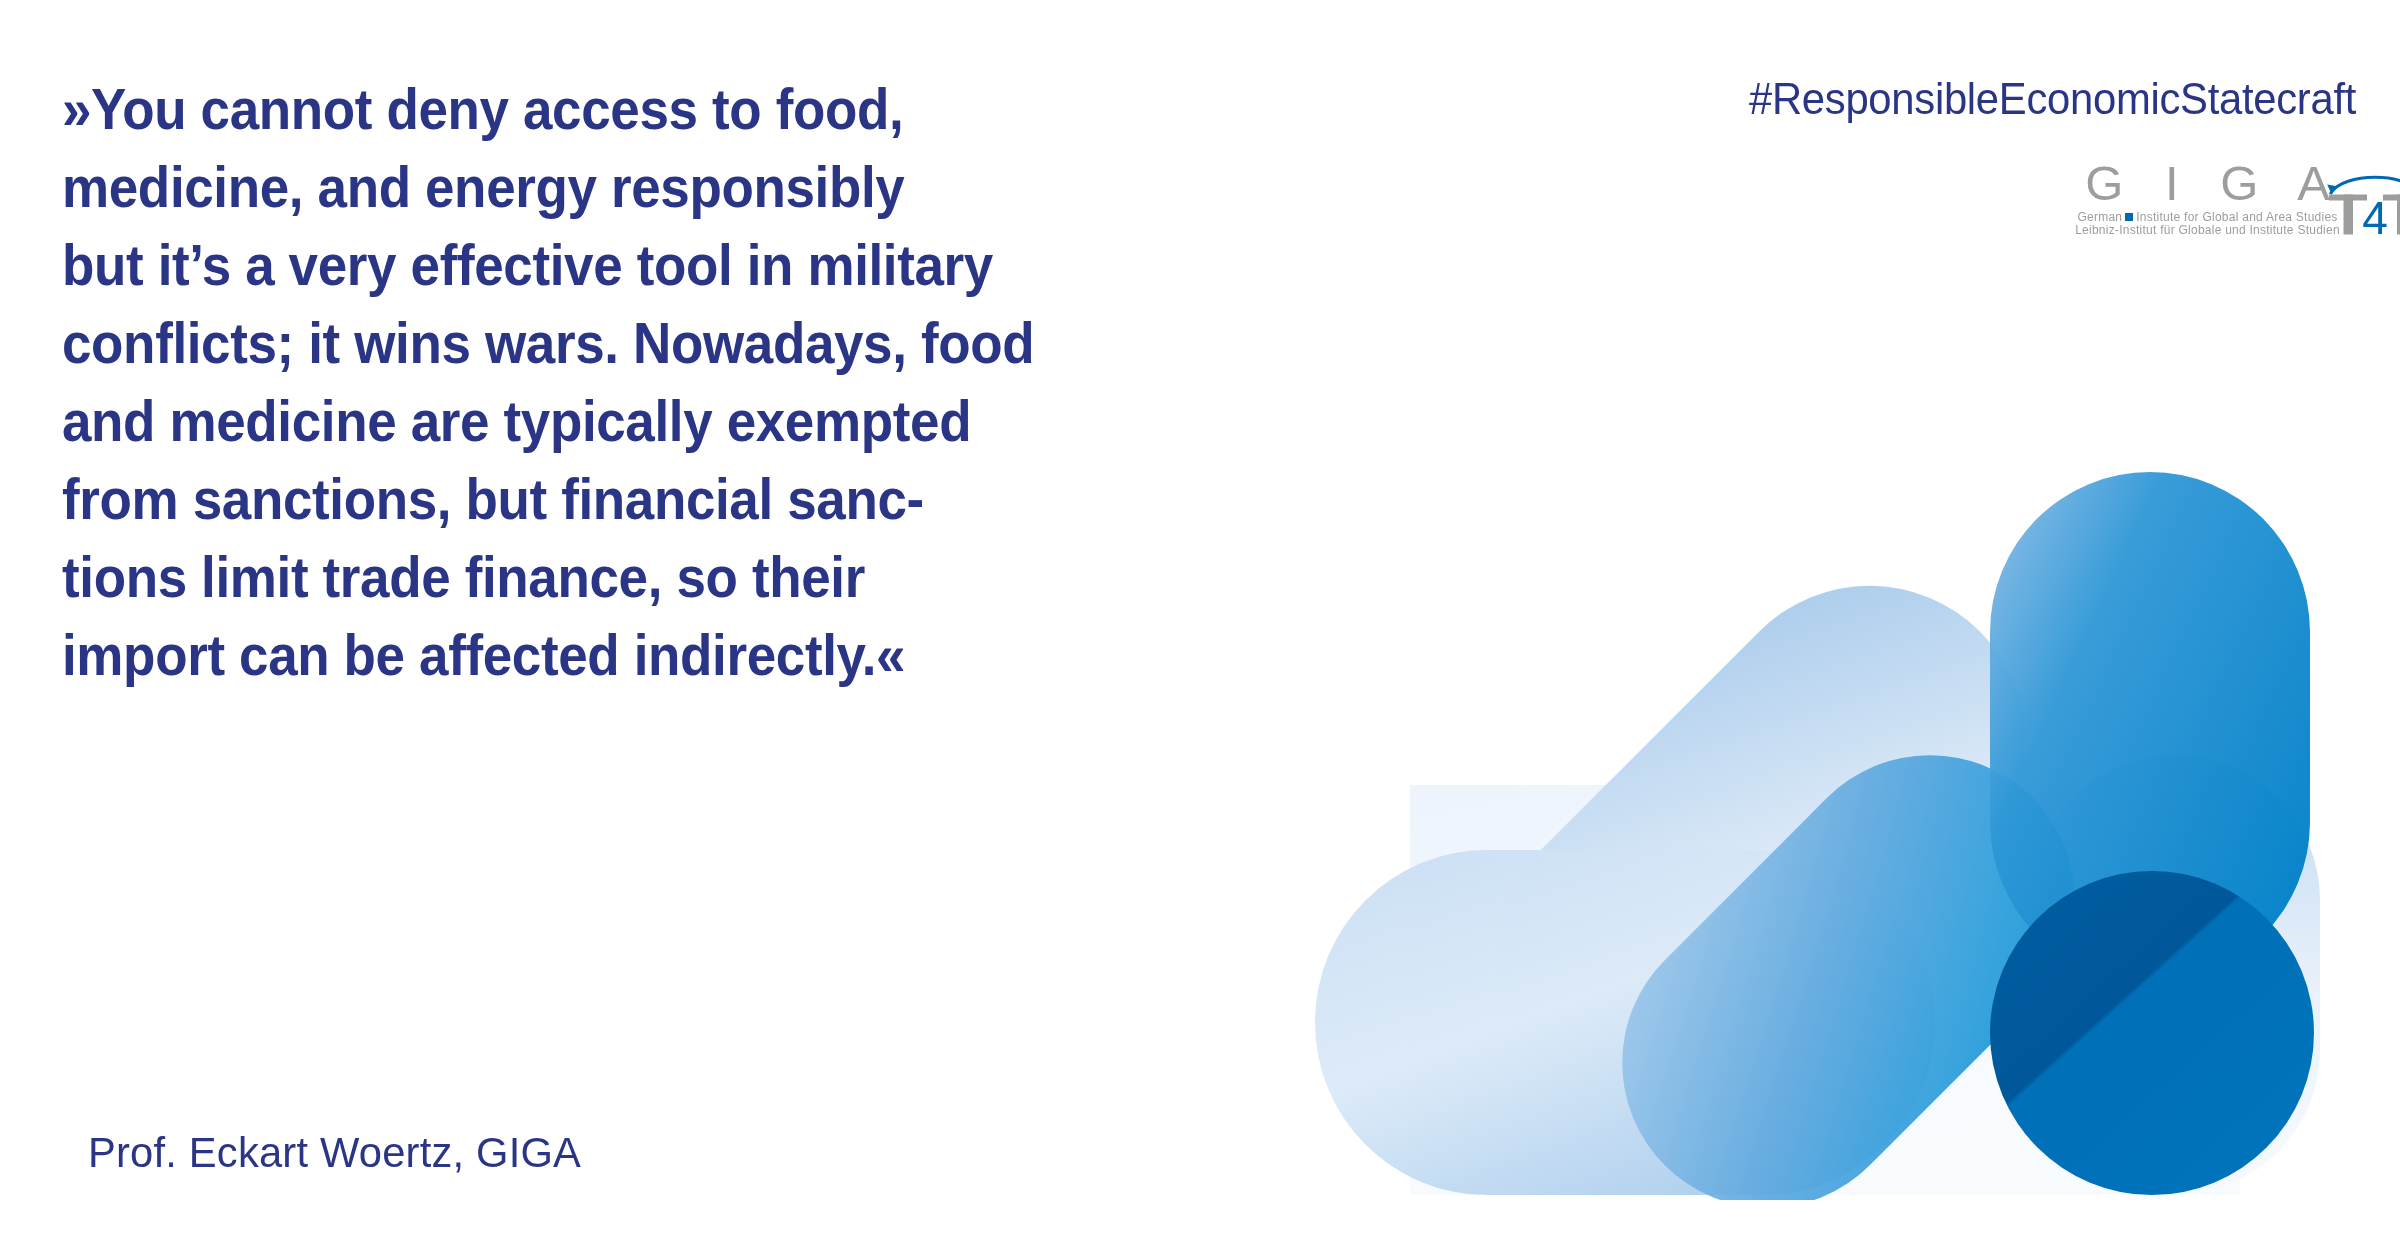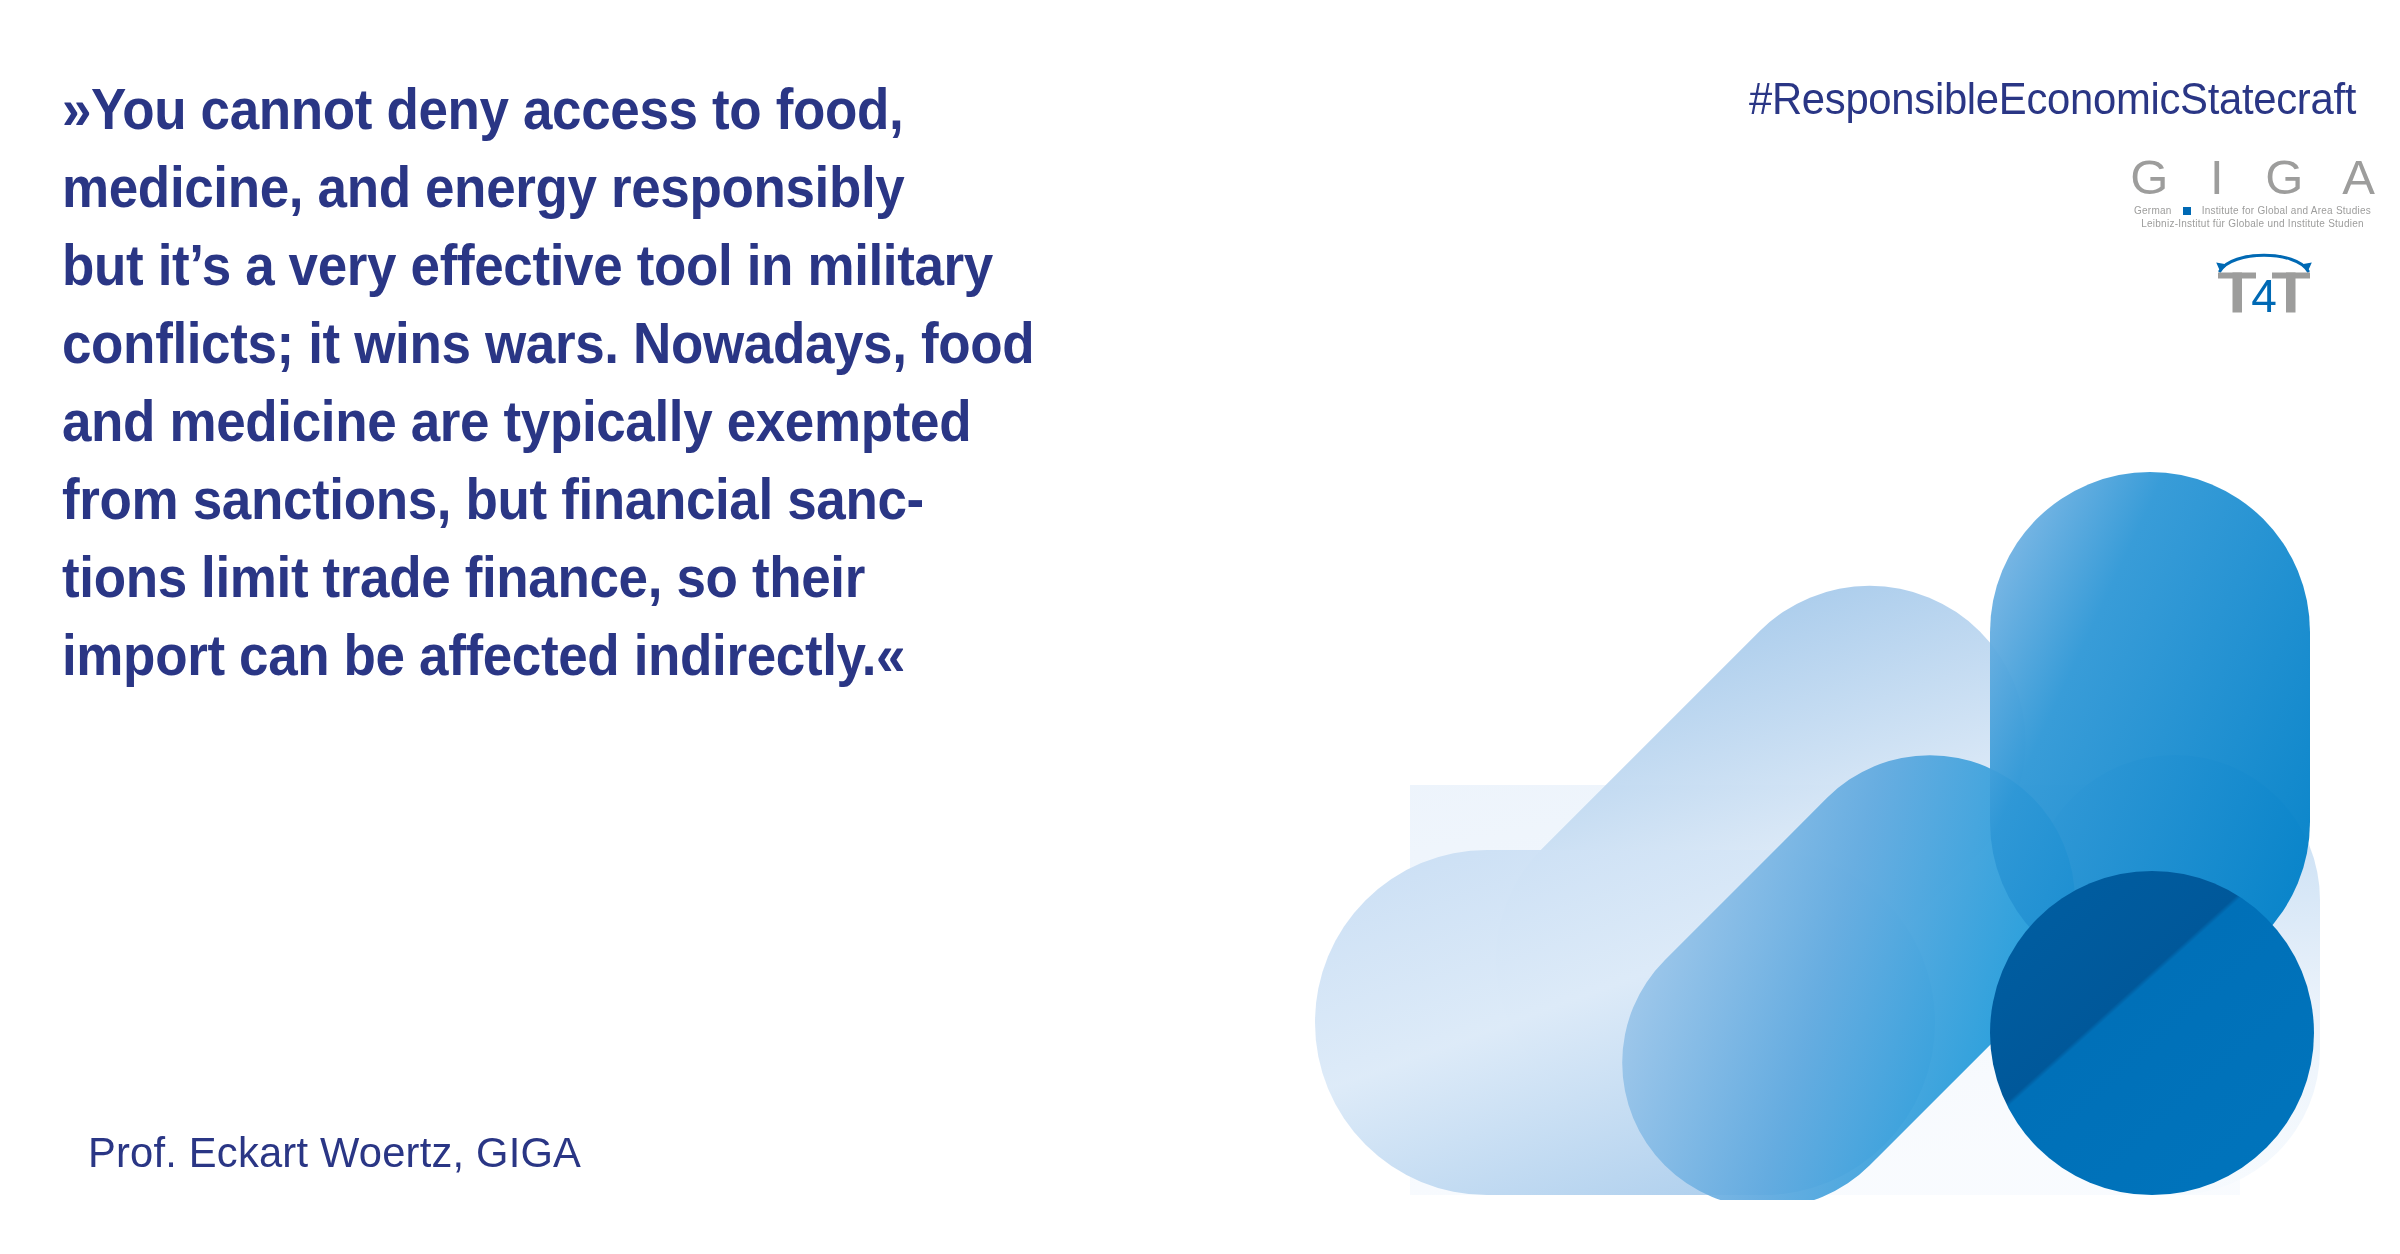--- a/index.html
+++ b/index.html
@@ -59,45 +59,45 @@
     white-space:nowrap;
   }
 
   
   #logo-stack {
     position:absolute;
     right:40px;
     top:152px;
     width:260px;
     display:flex;
-    flex-direction:column;
+    flex-direction:row;
     align-items:flex-end;
   }
 
   
   #giga-logo { display:flex; flex-direction:column; align-items:center; width:215px; }
   #giga-wordmark {
     color:#9D9D9C;
     font-size:49px;
     line-height:50px;
     font-weight:normal;
     letter-spacing:14px;
     text-indent:14px;
     white-space:nowrap;
   }
   .giga-sub {
     color:#9D9D9C;
-    font-size:10px;
+    font-size:12px;
     line-height:12.5px;
     letter-spacing:0.25px;
     white-space:nowrap;
     display:flex;
     align-items:center;
     justify-content:center;
-    gap:11px;
+    gap:3px;
   }
   #giga-sub-line1 { margin-top:3px; }
   #giga-blue-square {
     display:inline-block;
     width:8px; height:8px;
     background:#0069B4;
     flex:0 0 auto;
   }
 
   

